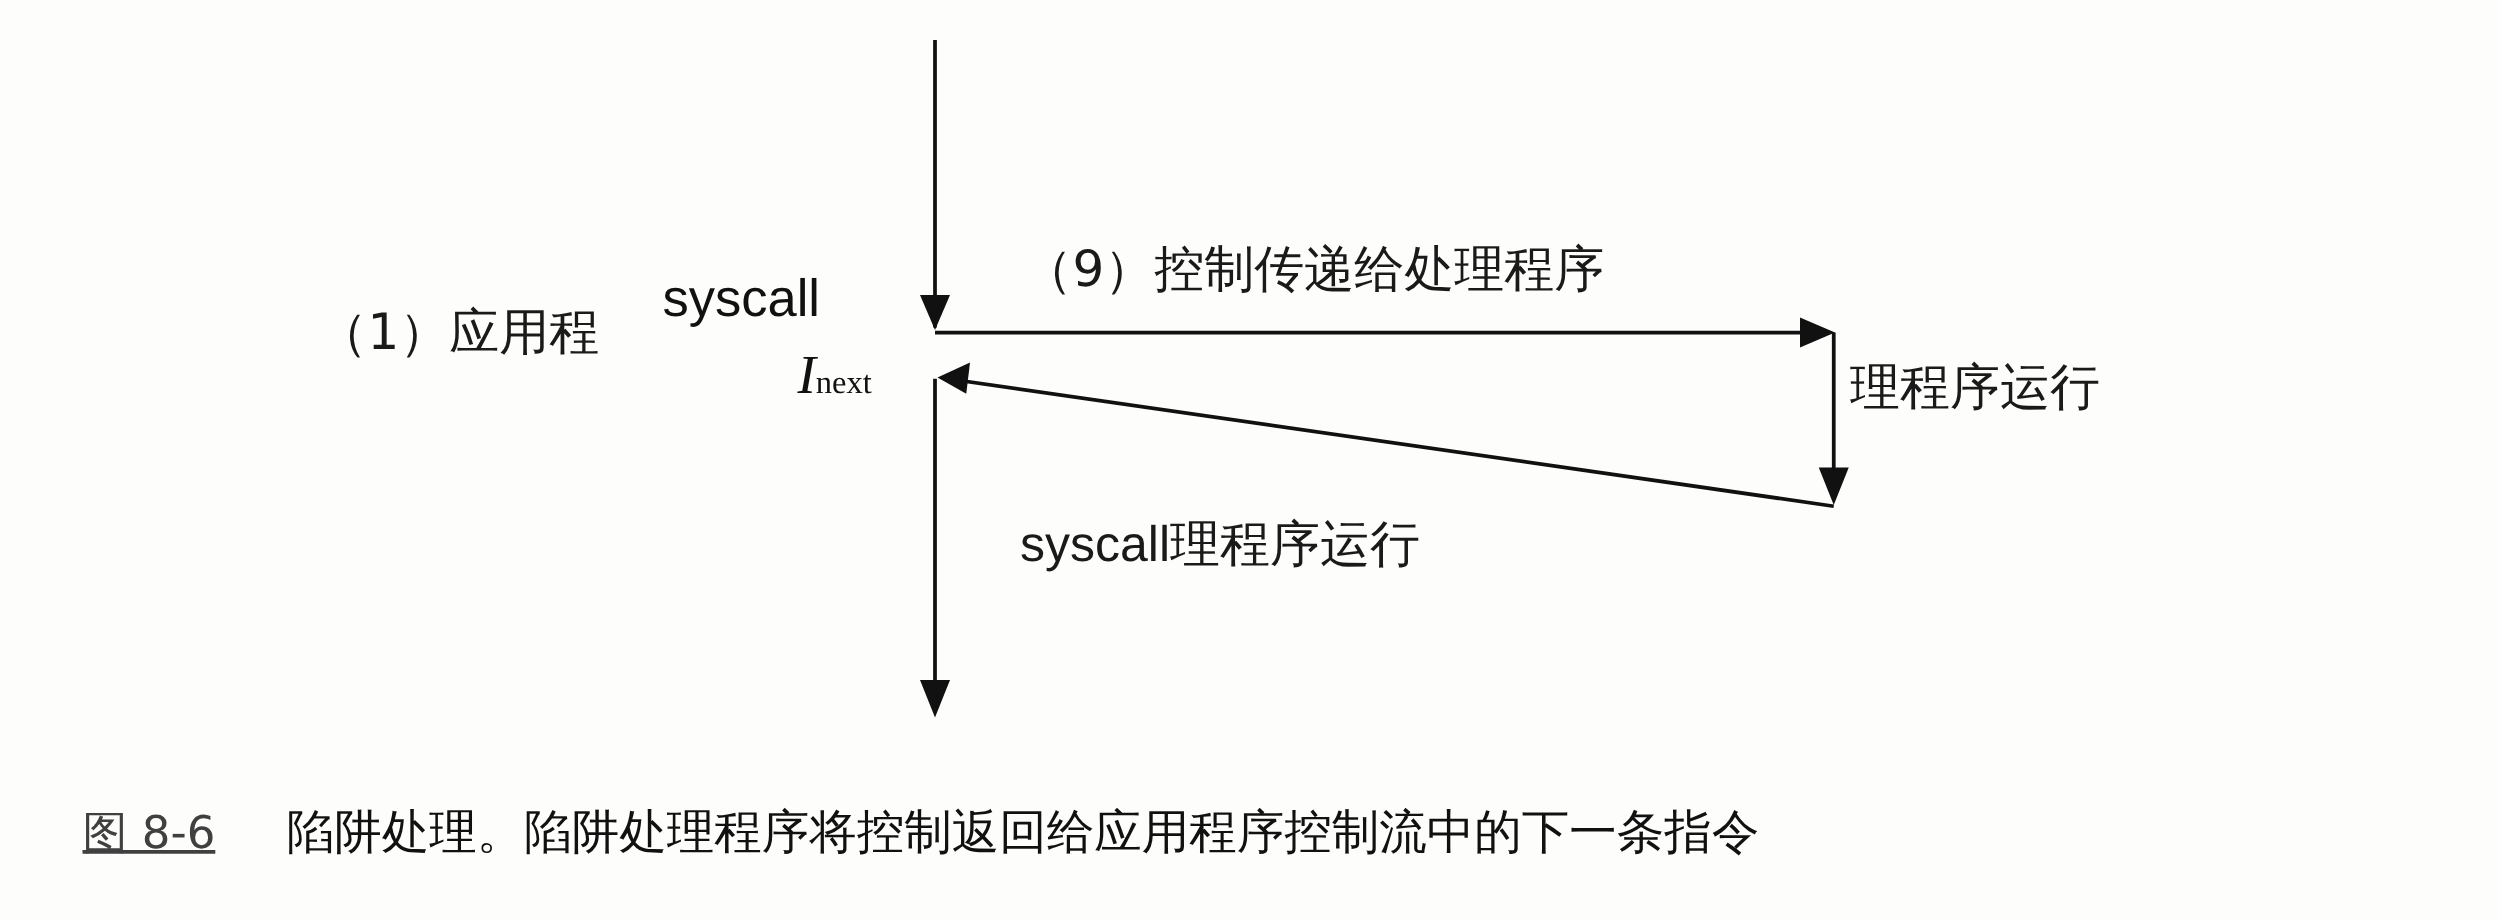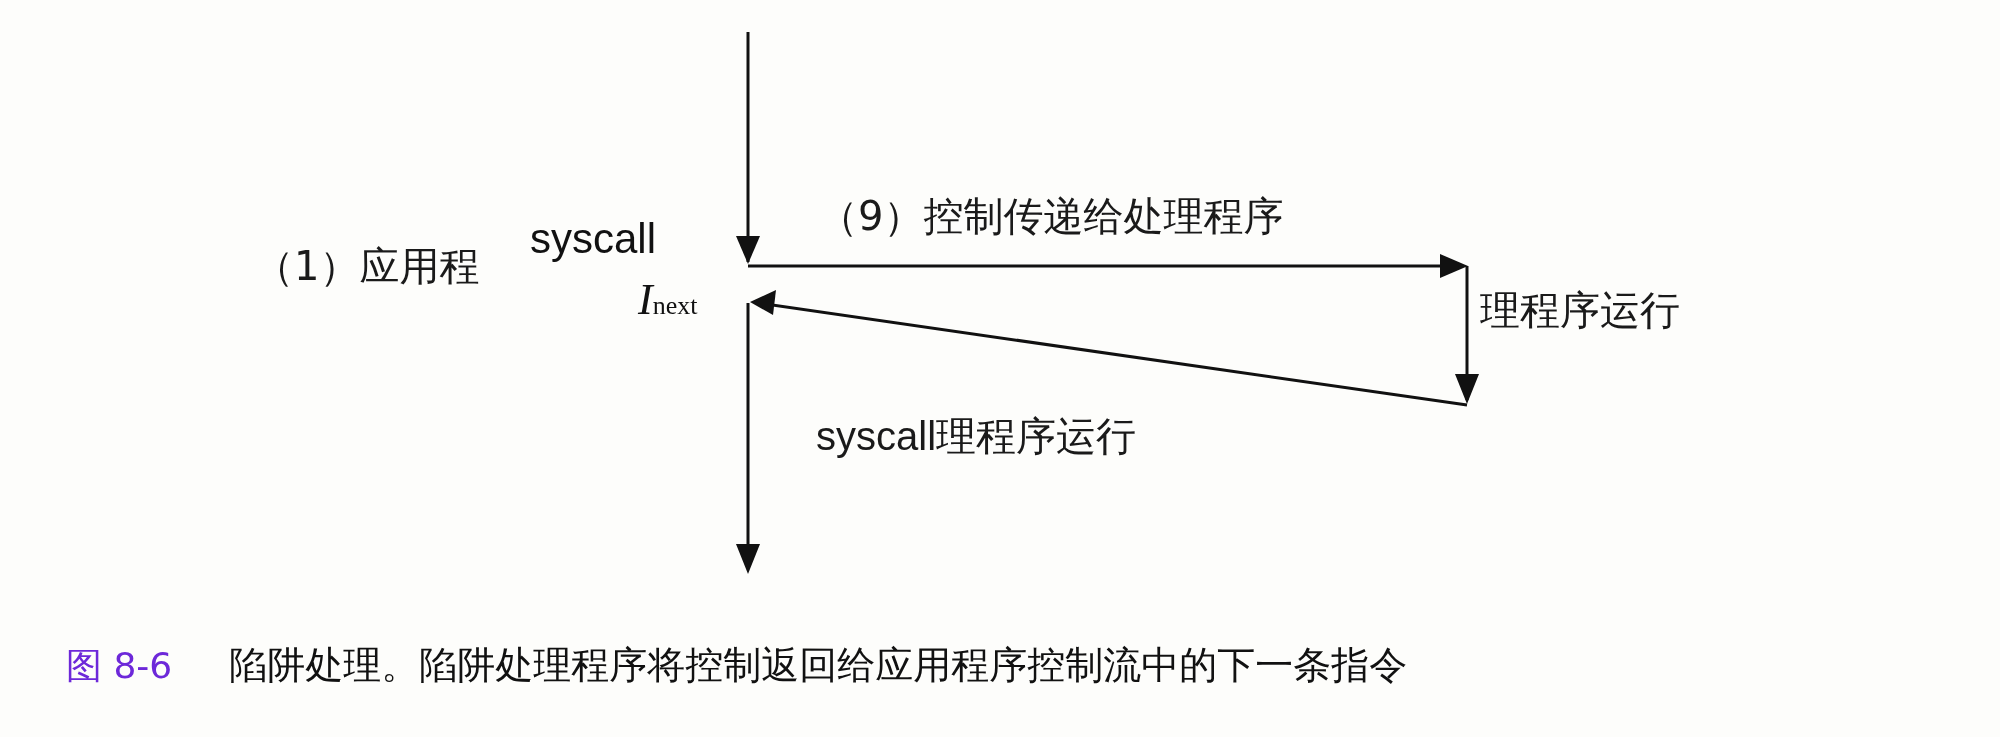--- a/index.html
+++ b/index.html
@@ -6,21 +6,21 @@
   body {
     width: 2000px; height: 737px; background: #fdfdfb; position: relative; overflow: hidden;
     font-family: "DejaVu Sans", "Liberation Sans", sans-serif; color: #111;
   }
   .abs { position: absolute; white-space: nowrap; }
   .label { font-size: 40px; line-height: 52px; color: #1a1a1a; }
   .mono { font-family: Liberation Sans, sans-serif; text-align: center; }
   .serif-i { font-family: "Liberation Serif", "DejaVu Serif", serif; font-style: italic; font-size: 44px; }
   .sub { font-family: "Liberation Serif", "DejaVu Serif", serif; font-style: normal; font-size: 26px; }
   svg#diagram { position: absolute; left: 0; top: 0; }
-  .caption-num { color: #6d28d9; font-size: 36px; }
+  .caption-num { color: #404040; font-size: 36px; text-decoration: underline; }
   .caption-text { font-size: 38px; color: #111; }
 </style>
 </head>
 <body>
 
 <svg id="diagram" width="2000" height="737" viewBox="0 0 2000 737">
   <defs>
     <marker id="ah" markerWidth="10" markerHeight="10" refX="9" refY="5" orient="auto" markerUnits="userSpaceOnUse" viewBox="0 0 10 10">
       <path d="M0,0 L10,5 L0,10 z" fill="#111"></path>
     </marker>

